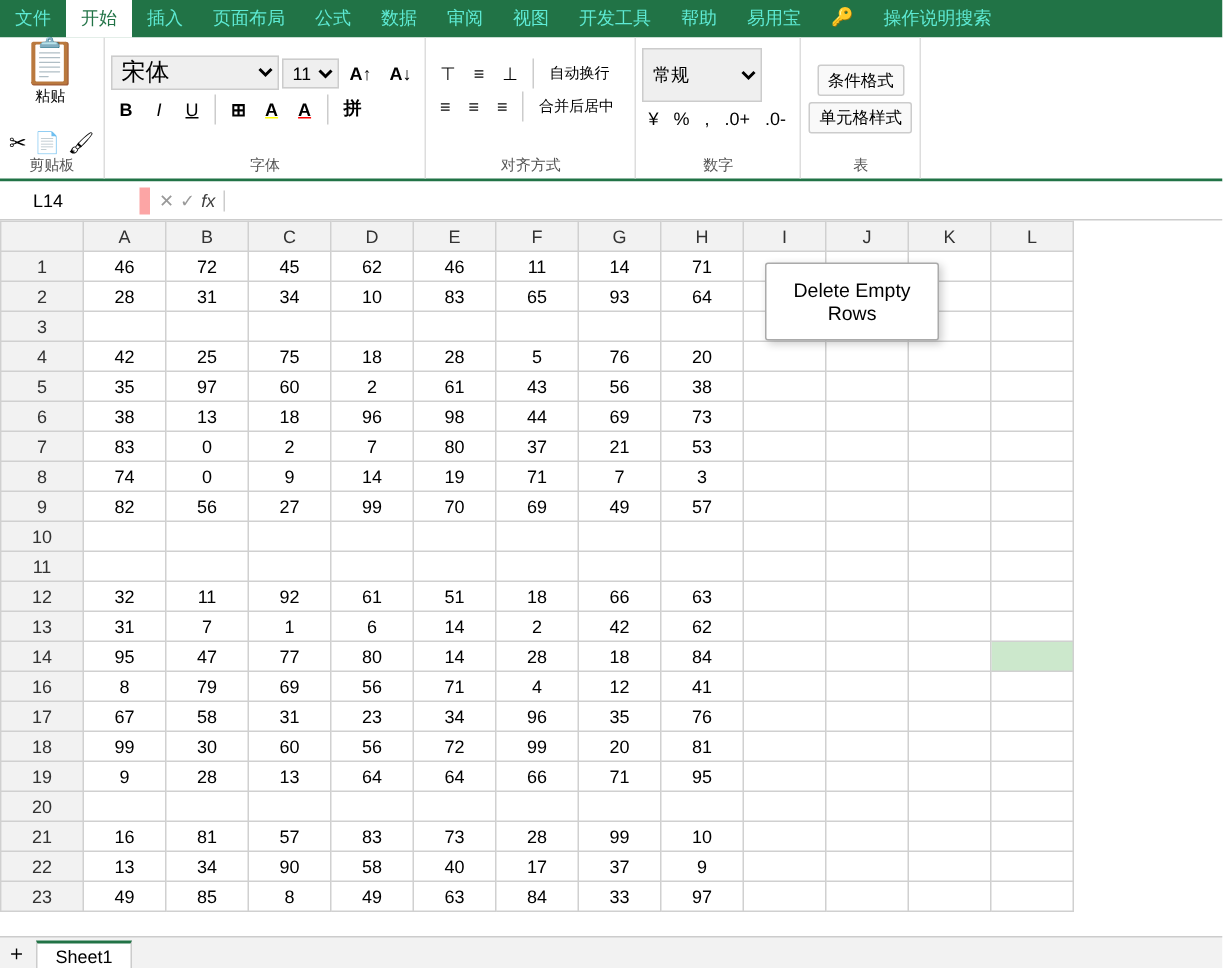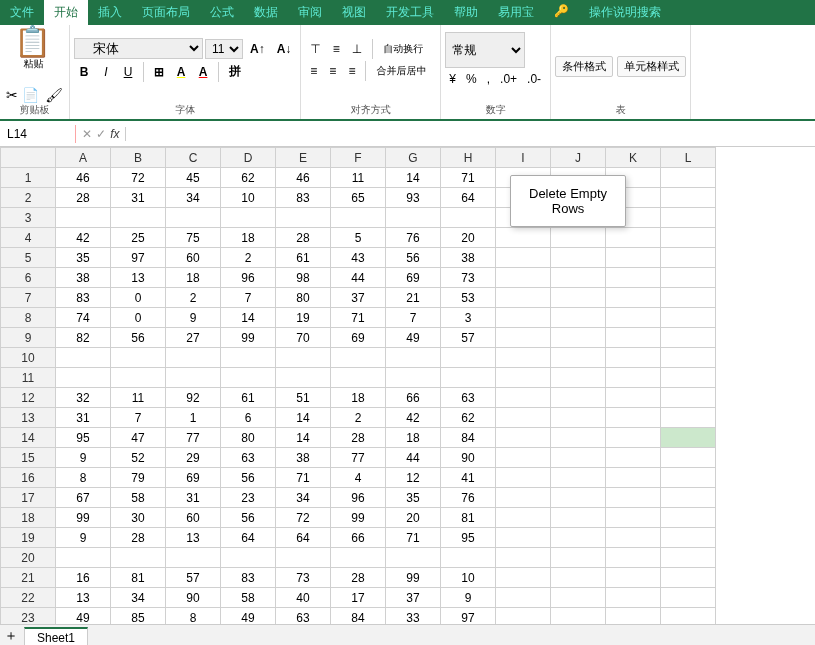--- a/index.html
+++ b/index.html
@@ -6,21 +6,21 @@
     body { font-family: '宋体', SimSun, sans-serif; font-size: 12px; background: #fff; overflow: hidden; }
 
     
     .ribbon { background: #217346; padding: 0; }
     .ribbon-tabs { display: flex; background: #217346; }
     .ribbon-tab { color: #5eead4; padding: 4px 10px; font-size: 12px; cursor: pointer; }
     .ribbon-tab.active { background: #fff; color: #217346; }
 
     
     .formula-bar { display: flex; align-items: center; border-bottom: 1px solid #ccc; height: 26px; background: #fff; }
-    .name-box { width: 76px; border-right: 1px solid #fca5a5; padding: 2px 7px; font-size: 12px; display: flex; align-items: center; }
+    .name-box { width: 100px; border-right: 7px solid #fca5a5; padding: 2px 22px; font-size: 12px; display: flex; align-items: center; }
     .formula-icons { display: flex; align-items: center; padding: 0 6px; gap: 4px; border-right: 1px solid #ccc; }
     .formula-input { flex: 1; padding: 2px 6px; font-size: 12px; border: none; outline: none; }
 
     
     .sheet-container { display: flex; flex-direction: column; height: calc(645px - 30px - 90px - 26px - 22px); overflow: hidden; position: relative; }
 
     .sheet-table-wrapper { overflow: auto; flex: 1; }
 
     table.sheet { border-collapse: collapse; table-layout: fixed; }
     table.sheet th, table.sheet td { border: 1px solid #d0d0d0; text-align: center; font-size: 12px; padding: 0 2px; white-space: nowrap; }
@@ -45,21 +45,21 @@
     .r-group-name { position: absolute; bottom: 2px; left: 0; right: 0; text-align: center; font-size: 10px; color: #555; }
     .r-group-content { display: flex; align-items: center; flex-wrap: wrap; gap: 1px; flex: 1; }
 
     
     .paste-area { display: flex; flex-direction: column; align-items: center; justify-content: flex-end; padding-bottom: 14px; padding-right: 2px; }
     .small-icon-row { display: flex; gap: 1px; }
     .si { font-size: 14px; cursor: pointer; border: 1px solid transparent; padding: 1px; border-radius: 2px; }
 
     .font-controls { display: flex; flex-direction: column; gap: 2px; padding-bottom: 12px; }
     .font-row { display: flex; align-items: center; gap: 2px; }
-    .font-select { font-size: 13px; border: 1px solid #ccc; padding: 1px 14px; width: 129px; }
+    .font-select { font-size: 16px; border: 1px solid #ccc; padding: 1px 2px; width: 112px; }
     .size-select { font-size: 12px; border: 1px solid #ccc; padding: 1px 2px; width: 38px; }
     .fmt-btn { font-size: 12px; cursor: pointer; border: 1px solid transparent; padding: 1px 4px; border-radius: 2px; font-weight: bold; min-width: 20px; text-align: center; }
     .fmt-btn.b { font-weight: bold; }
     .fmt-btn.i { font-style: italic; font-weight: normal; }
     .fmt-btn.u { text-decoration: underline; font-weight: normal; }
 
     .align-controls { display: flex; flex-direction: column; gap: 2px; padding-bottom: 12px; }
     .align-row { display: flex; align-items: center; gap: 2px; }
     .align-btn { font-size: 12px; cursor: pointer; border: 1px solid transparent; padding: 1px 4px; border-radius: 2px; }
 
@@ -176,21 +176,21 @@
             <span class="num-btn">,</span>
             <span class="num-btn">.0+</span>
             <span class="num-btn">.0-</span>
           </div>
         </div>
       </div>
       <div class="r-group-name">数字</div>
     </div>
 
     <div class="r-group" style="min-width:80px;">
-      <div class="r-group-content" style="flex-direction:row;align-items:center;justify-content:center;gap:4px;">
+      <div class="r-group-content" style="flex-direction:column;align-items:center;justify-content:center;gap:4px;">
         <span class="style-btn">条件格式</span>
         <span class="style-btn">单元格样式</span>
       </div>
       <div class="r-group-name">表</div>
     </div>
 
   </div>
 </div>
 
 <div class="formula-bar">
@@ -428,35 +428,20 @@
             <td>14</td>
             <td>28</td>
             <td>18</td>
             <td>84</td>
             <td></td>
             <td></td>
             <td></td>
             <td style="background: rgb(204, 232, 204);"></td>
           </tr>
           <tr>
-            <td class="row-num">15</td>
-            <td>9</td>
-            <td>52</td>
-            <td>29</td>
-            <td>63</td>
-            <td>38</td>
-            <td>77</td>
-            <td>44</td>
-            <td>90</td>
-            <td></td>
-            <td></td>
-            <td></td>
-            <td></td>
-          </tr>
-          <tr>
             <td class="row-num">16</td>
             <td>8</td>
             <td>79</td>
             <td>69</td>
             <td>56</td>
             <td>71</td>
             <td>4</td>
             <td>12</td>
             <td>41</td>
             <td></td>

